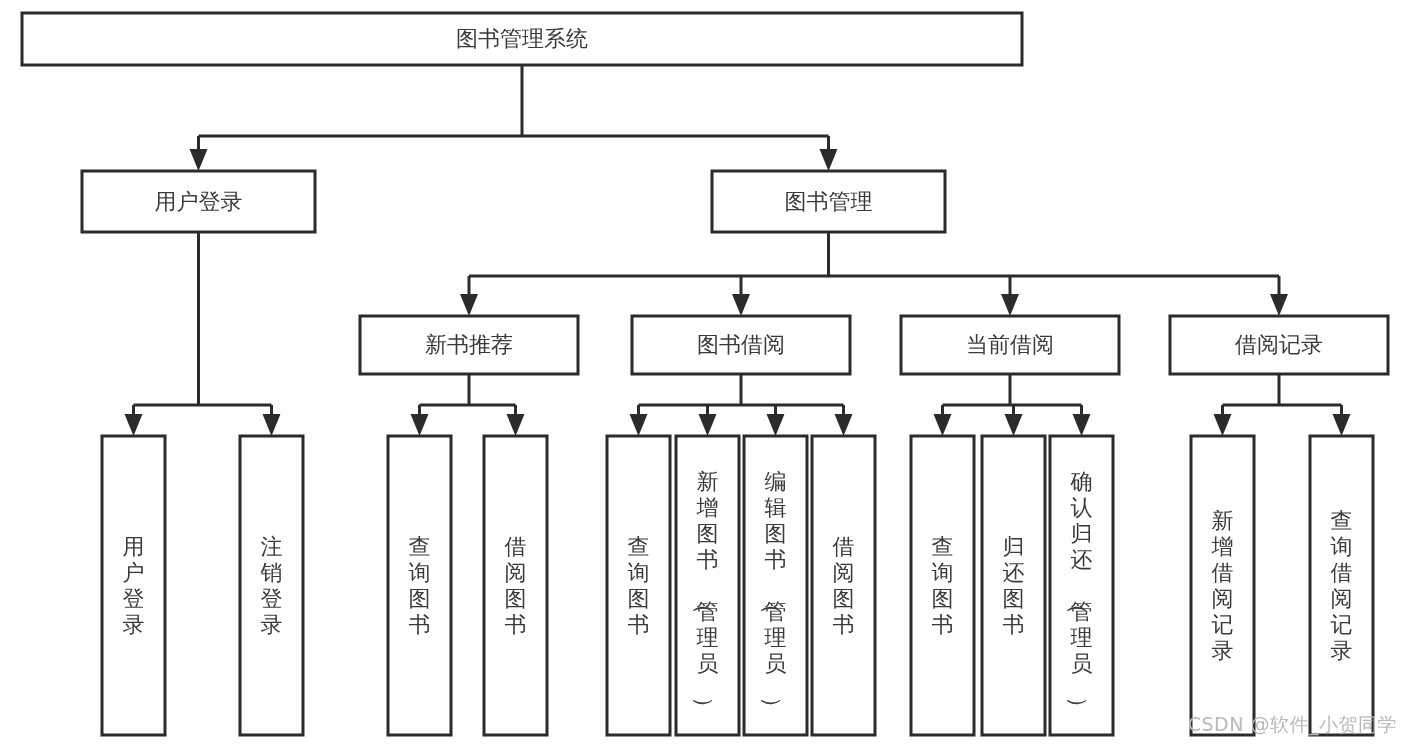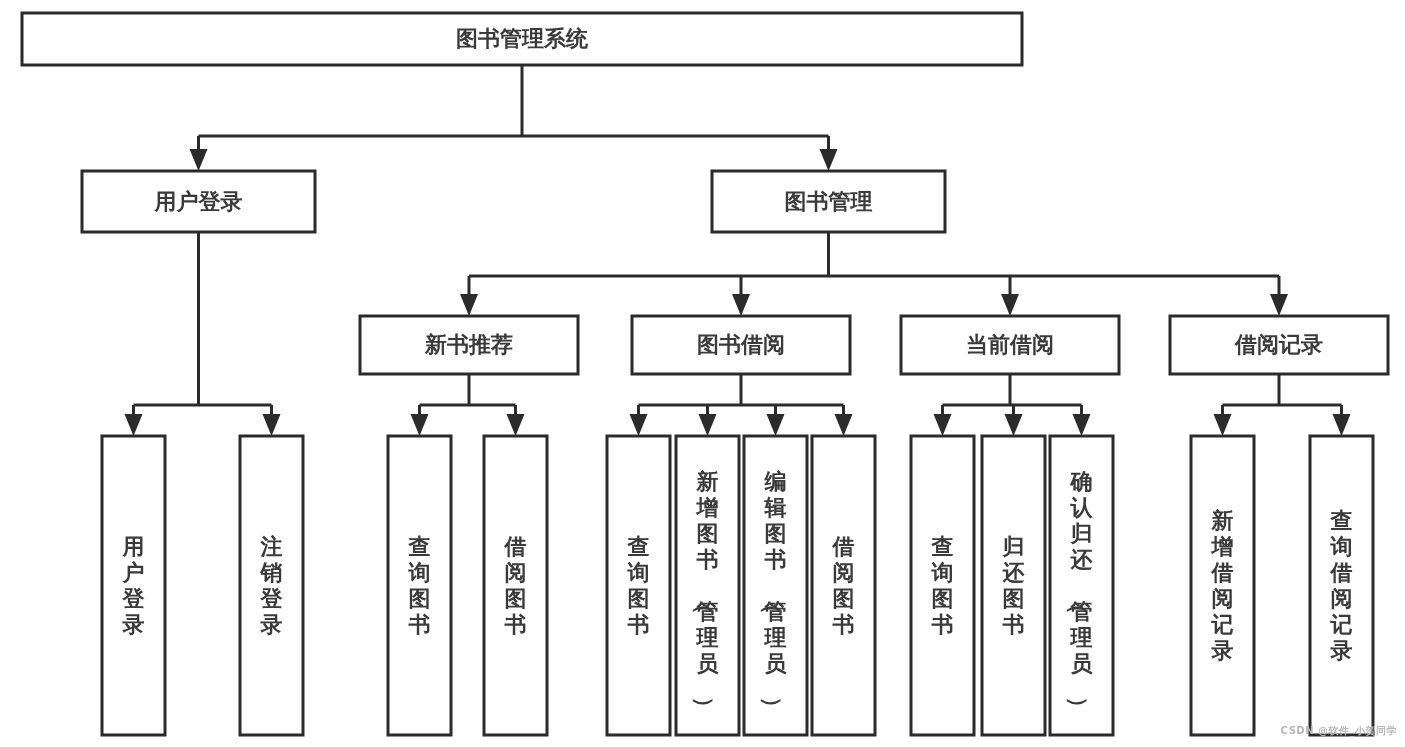--- a/index.html
+++ b/index.html
@@ -12,21 +12,20 @@
     width: 1405px;
     height: 747px;
     font-family: "DejaVu Sans", "Liberation Sans", sans-serif;
     overflow: hidden;
     position: relative;
   }
   #diagram-root {
     position: relative;
     width: 1405px;
     height: 744px;
-    font-weight: bold;
   }
   svg.diagram {
     display: block;
     width: 1405px;
     height: 747px;
   }
   .node-rect {
     fill: #ffffff;
     stroke: #2b2b2b;
     stroke-width: 3;
@@ -51,21 +50,21 @@
   }
   .link-arrow {
     fill: #2b2b2b;
     stroke: none;
   }
   .watermark {
     position: absolute;
     right: 8px;
     bottom: 6px;
     color: #b9b9b9;
-    font-size: 10px;
+    font-size: 19px;
     font-family: "DejaVu Sans", "Liberation Sans", sans-serif;
     white-space: nowrap;
     letter-spacing: 0.5px;
     pointer-events: none;
   }
 </style>
 </head>
 <body>
 
 <div id="diagram-root">

